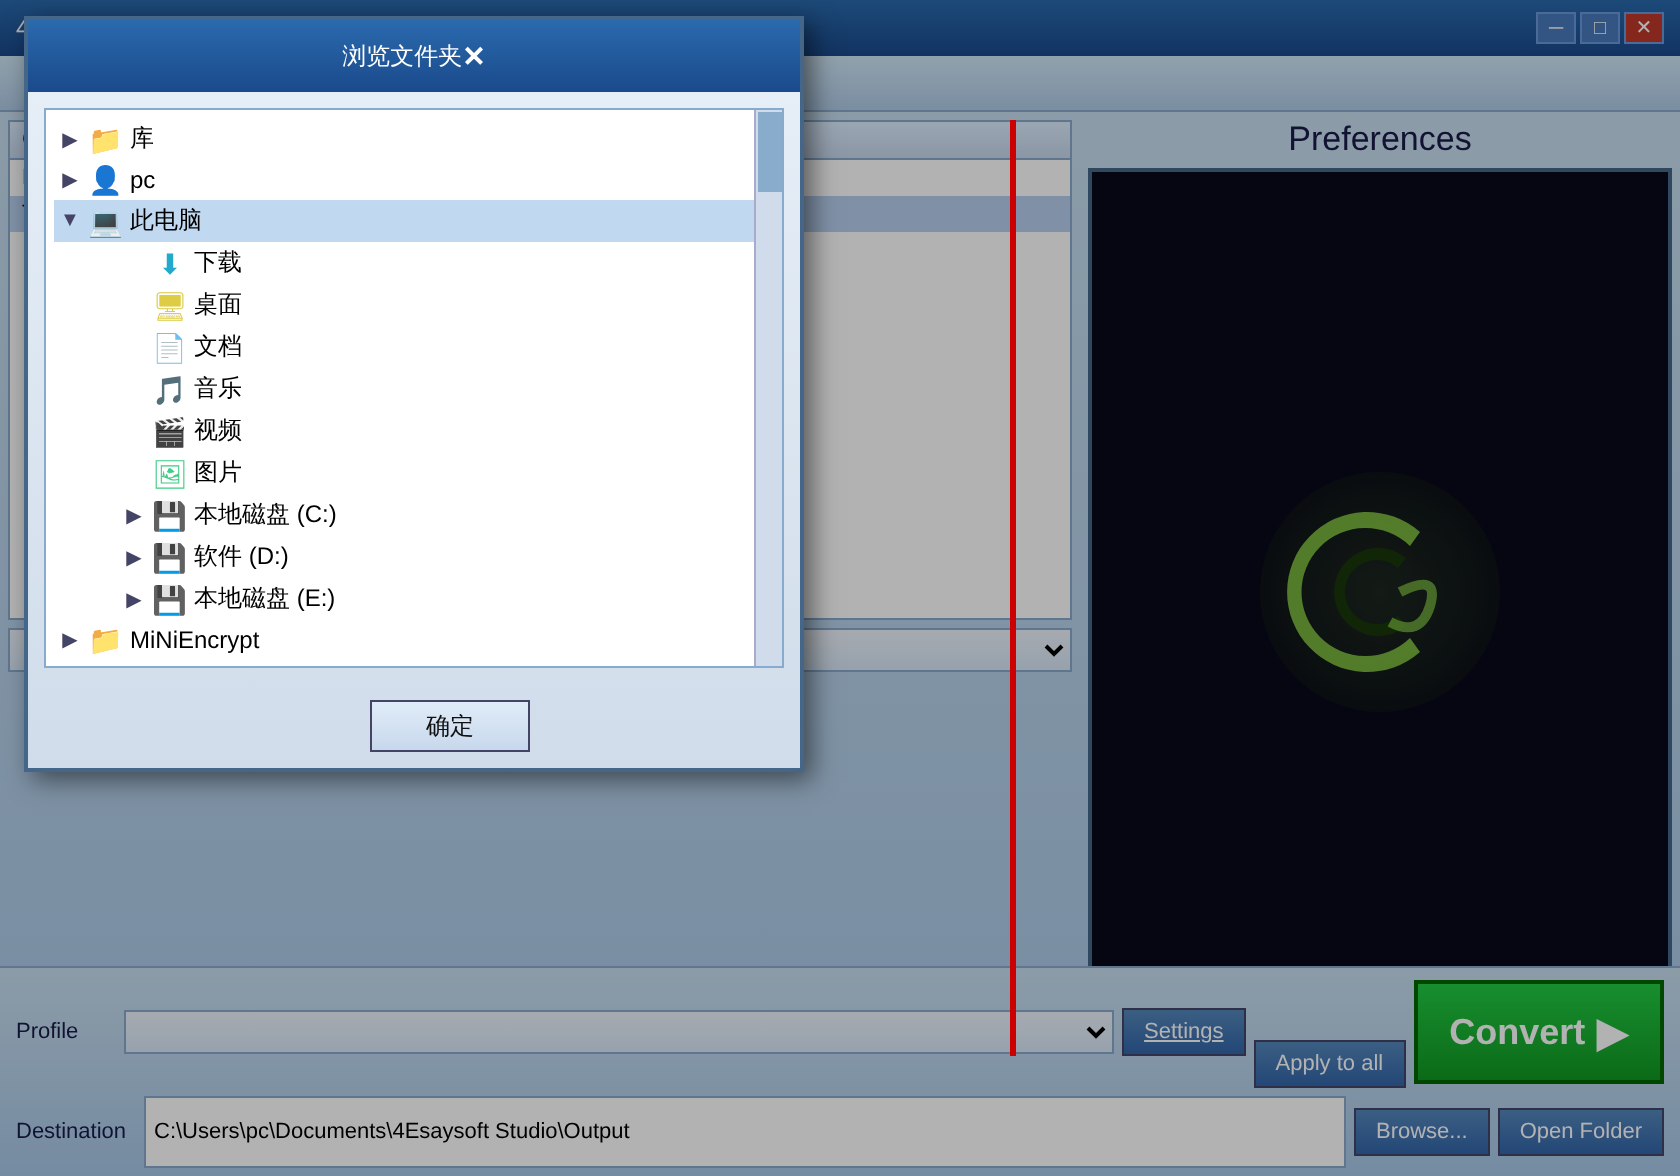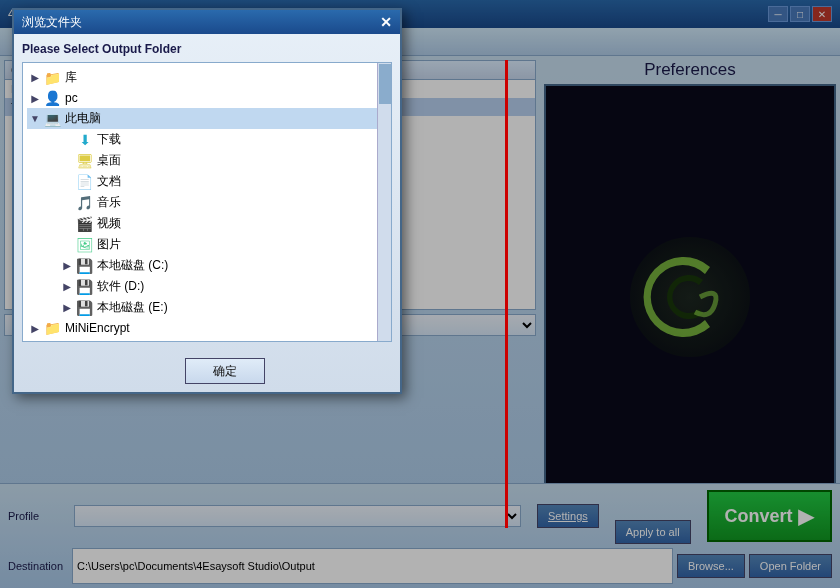--- a/index.html
+++ b/index.html
@@ -201,21 +201,21 @@
     .bottom-bar {
       background: linear-gradient(to bottom, #c8dff0, #a8c8e8);
       border-top: 1px solid #88aacc;
       padding: 4px 8px;
       display: flex;
       flex-direction: column;
       gap: 4px;
     }
     .bottom-row1 {
       display: flex;
-      gap: 16px;
+      gap: 4px;
       align-items: center;
       justify-content: flex-end;
     }
     .profile-dropdown {
       flex: 1;
       height: 22px;
       background: linear-gradient(to bottom, #eef4fc, #d8e8f8);
       border: 1px solid #88aacc;
       font-size: 11px;
     }
@@ -298,24 +298,24 @@
     }
     .dialog {
       width: 390px;
       background: linear-gradient(to bottom, #e8f0f8, #d0dcea);
       border: 2px solid #446688;
       box-shadow: 4px 4px 12px rgba(0,0,0,0.5);
     }
     .dialog-title-bar {
       background: linear-gradient(to bottom, #2a6aad, #1a4a8c);
       color: #fff;
-      height: 24px;
-      display: flex;
-      align-items: center;
-      justify-content: space-between;
+      height: 36px;
+      display: flex;
+      align-items: center;
+      justify-content: center;
       padding: 0 8px;
     }
     .dialog-title {
       font-size: 12px;
     }
     .dialog-close {
       color: #fff;
       cursor: pointer;
       font-size: 14px;
       font-weight: bold;
@@ -539,21 +539,20 @@
 
   <div class="dialog-overlay">
     <div class="dialog">
 
       <div class="dialog-title-bar">
         <span class="dialog-title">浏览文件夹</span>
         <span class="dialog-close">✕</span>
       </div>
 
       <div class="dialog-body">
-        <div class="dialog-subtitle">Please Select Output Folder</div>
         <div class="tree-area">
 
           <div class="tree-item">
             <span class="tree-toggle">▶</span>
             <span class="tree-icon icon-folder">📁</span>
             <span>库</span>
           </div>
 
           <div class="tree-item">
             <span class="tree-toggle">▶</span>

